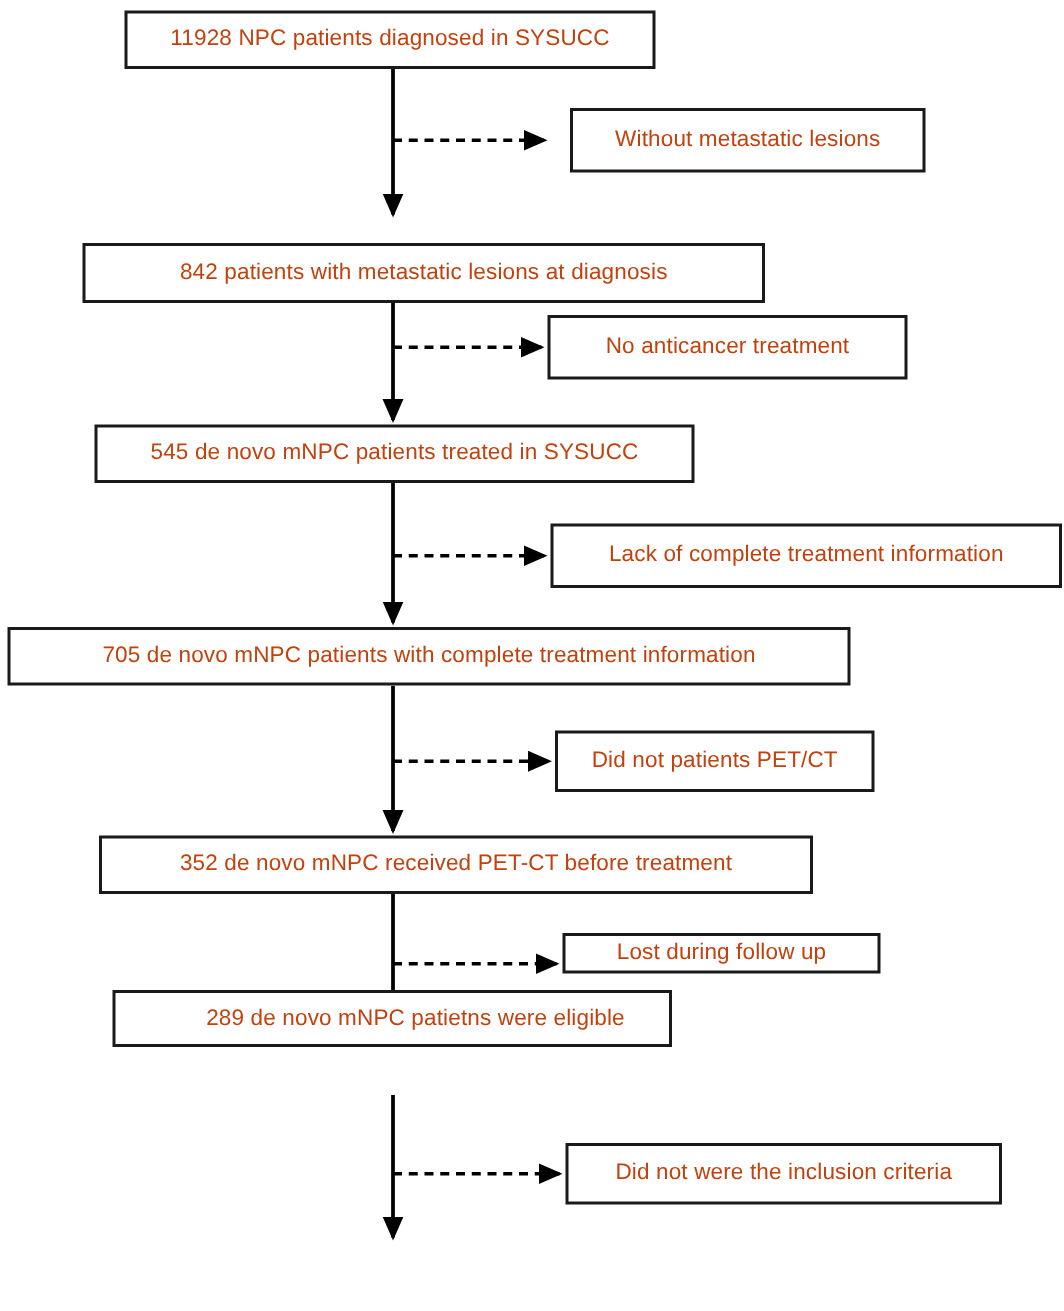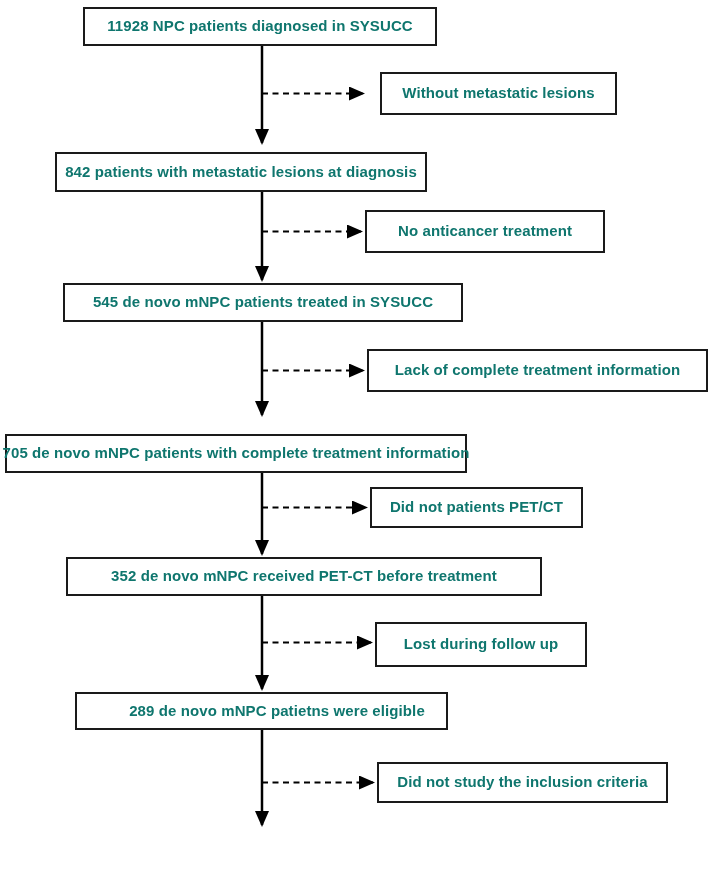--- a/index.html
+++ b/index.html
@@ -25,41 +25,41 @@
   }
   .box {
     position: absolute;
     box-sizing: border-box;
     background: #ffffff;
     border: 2px solid #1a1a1a;
     display: flex;
     align-items: center;
     justify-content: center;
     text-align: center;
-    font-weight: 700;
+    font-weight: 400;
     font-size: 15px;
-    color: #0f766e;
+    color: #c2410c;
     line-height: 1.1;
     letter-spacing: 0.1px;
     white-space: nowrap;
   }
   
   .mb0 { left: 83px;  top: 7px;   width: 354px; height: 39px; }
-  .mb1 { left: 55px;  top: 152px; width: 372px; height: 40px; }
+  .mb1 { left: 55px;  top: 162px; width: 455px; height: 40px; }
   .mb2 { left: 63px;  top: 283px; width: 400px; height: 39px; }
-  .mb3 { left: 5px;   top: 434px; width: 462px; height: 39px; }
+  .mb3 { left: 5px;   top: 418px; width: 562px; height: 39px; }
   .mb4 { left: 27px;  top: 557px; width: 476px; height: 39px; margin-left: 39px; }
-  .mb5 { left: 75px;  top: 692px; width: 373px; height: 38px; padding-left: 31px; }
+  .mb5 { left: 75px;  top: 660px; width: 373px; height: 38px; padding-left: 31px; }
   .mb6 { left: 68px;  top: 828px; width: 389px; height: 38px; }
   
   .sb0 { left: 380px; top: 72px;  width: 237px; height: 43px; }
   .sb1 { left: 365px; top: 210px; width: 240px; height: 43px; }
   .sb2 { left: 367px; top: 349px; width: 341px; height: 43px; }
   .sb3 { left: 370px; top: 487px; width: 213px; height: 41px; }
-  .sb4 { left: 375px; top: 622px; width: 212px; height: 45px; }
+  .sb4 { left: 375px; top: 622px; width: 212px; height: 27px; }
   .sb5 { left: 377px; top: 762px; width: 291px; height: 41px; }
 </style>
 </head>
 <body>
 
 <div class="canvas">
 
   <svg class="arrow-layer" viewBox="0 0 709 874" xmlns="http://www.w3.org/2000/svg">
     <defs>
       <marker id="ah" markerUnits="userSpaceOnUse" markerWidth="17" markerHeight="15" refX="14" refY="7" orient="auto">
@@ -87,15 +87,15 @@
   <div class="box mb2">545 de novo mNPC patients treated in SYSUCC</div>
   <div class="box mb3">705 de novo mNPC patients with complete treatment information</div>
   <div class="box mb4">352 de novo mNPC received PET-CT before treatment</div>
   <div class="box mb5">289 de novo mNPC patietns were eligible</div>
 
   <div class="box sb0">Without metastatic lesions</div>
   <div class="box sb1">No anticancer treatment</div>
   <div class="box sb2">Lack of complete treatment information</div>
   <div class="box sb3">Did not patients PET/CT</div>
   <div class="box sb4">Lost during follow up</div>
-  <div class="box sb5">Did not study the inclusion criteria</div>
+  <div class="box sb5">Did not were the inclusion criteria</div>
 
 </div>
 
 </body></html>

